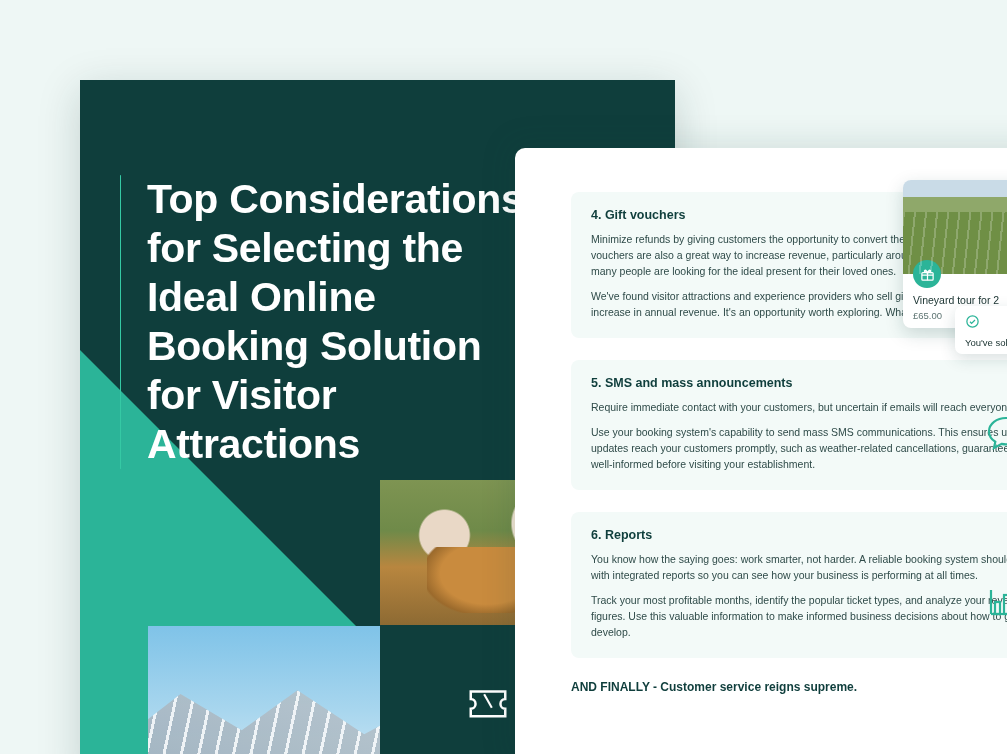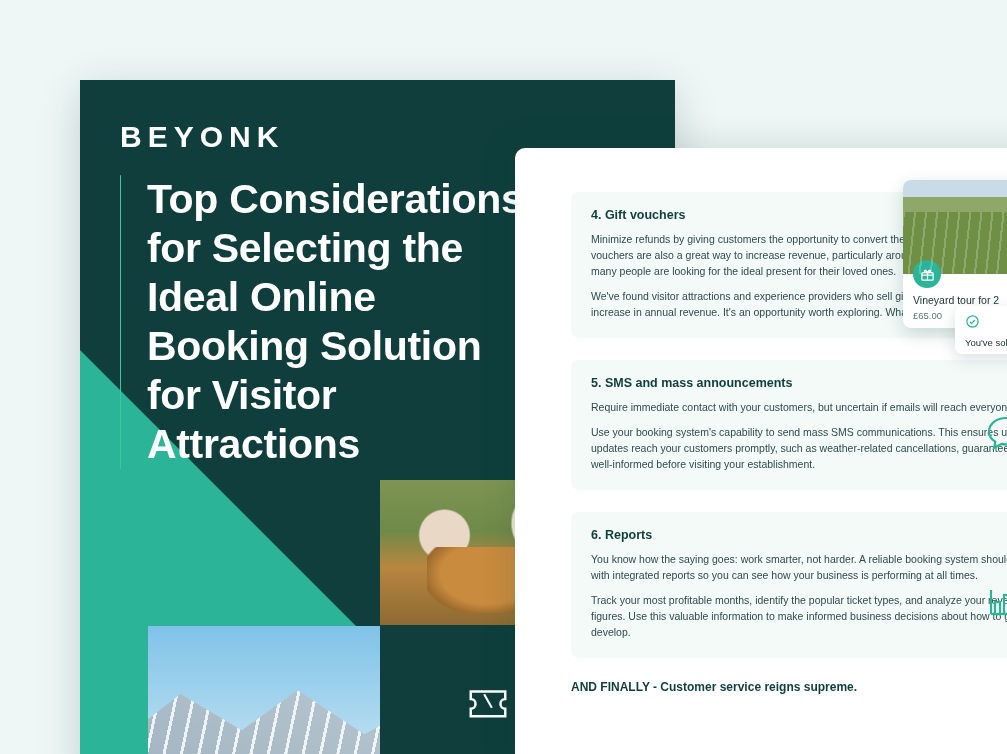--- a/index.html
+++ b/index.html
@@ -179,21 +179,20 @@
   }
 </style>
 </head>
 <body>
 
 <div id="stage">
 
   <div class="cover">
     <div class="tri-teal"></div>
 
-    <div class="cover-logo">BEYONK</div>
 
     <div class="cover-title-wrap">
       <div class="title-rule"></div>
       <div class="cover-title">Top Considerations for Selecting the Ideal Online Booking Solution for Visitor Attractions</div>
     </div>
 
     <div class="tile tile-goats">
       <div class="ph-goats"></div>
     </div>
 

